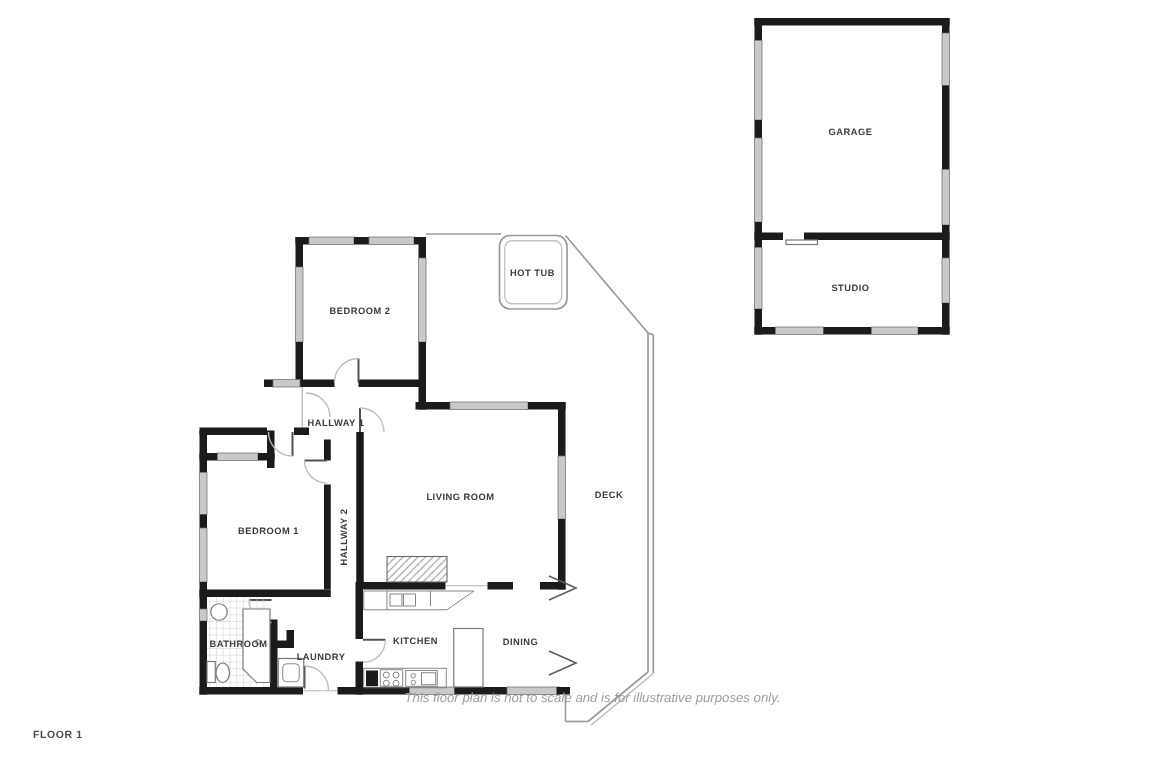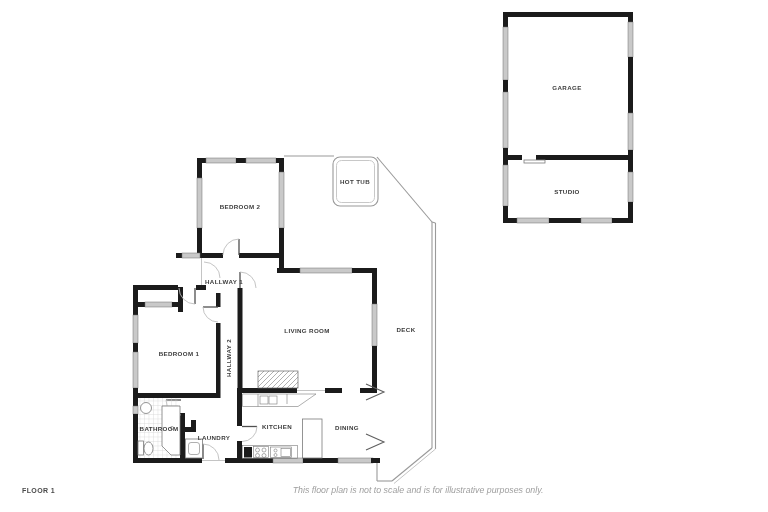--- a/index.html
+++ b/index.html
@@ -12,22 +12,22 @@
   .thin2{stroke:#b5b5b5;stroke-width:.8;fill:none;}
   .arc{stroke:var(--door-arc,#bdbdbd);stroke-width:.9;fill:none;}
   .leaf{stroke:var(--door-leaf,#4f4f4f);stroke-width:1.3;}
   .fixture{fill:#fff;stroke:#7a7a7a;stroke-width:.8;}
   .fixline{stroke:#7a7a7a;stroke-width:.6;fill:none;}
   .chev{stroke:#5f5f5f;stroke-width:1.1;fill:none;}
   .room-label{font:600 6.2px "Liberation Sans",sans-serif;fill:var(--label,#3c3c3c);
               letter-spacing:.35px;text-anchor:middle;}
   .floor-label{position:absolute;left:22px;top:487px;font-size:7px;font-weight:700;
                letter-spacing:.4px;color:var(--floor-label-text,#4a4a4a);}
-  .disclaimer{position:absolute;left:395px;top:485px;transform:translateX(-50%);
-              font-size:8.8px;font-style:italic;color:var(--footer-text,#9e9e9e);white-space:nowrap;margin-left:23px;}
+  .disclaimer{position:absolute;left:395px;top:460px;transform:translateX(-50%);
+              font-size:8.8px;font-style:italic;color:var(--footer-text,#9e9e9e);white-space:nowrap;}
 </style>
 </head>
 <body>
 
 <div class="stage">
 <svg width="768" height="512" viewBox="0 0 768 512">
   <defs>
     <pattern id="tiles" width="4.5" height="4.5" patternUnits="userSpaceOnUse">
       <path d="M4.5,0 L0,0 L0,4.5" fill="none" stroke="#cfcfcf" stroke-width="0.7"></path>
     </pattern>

